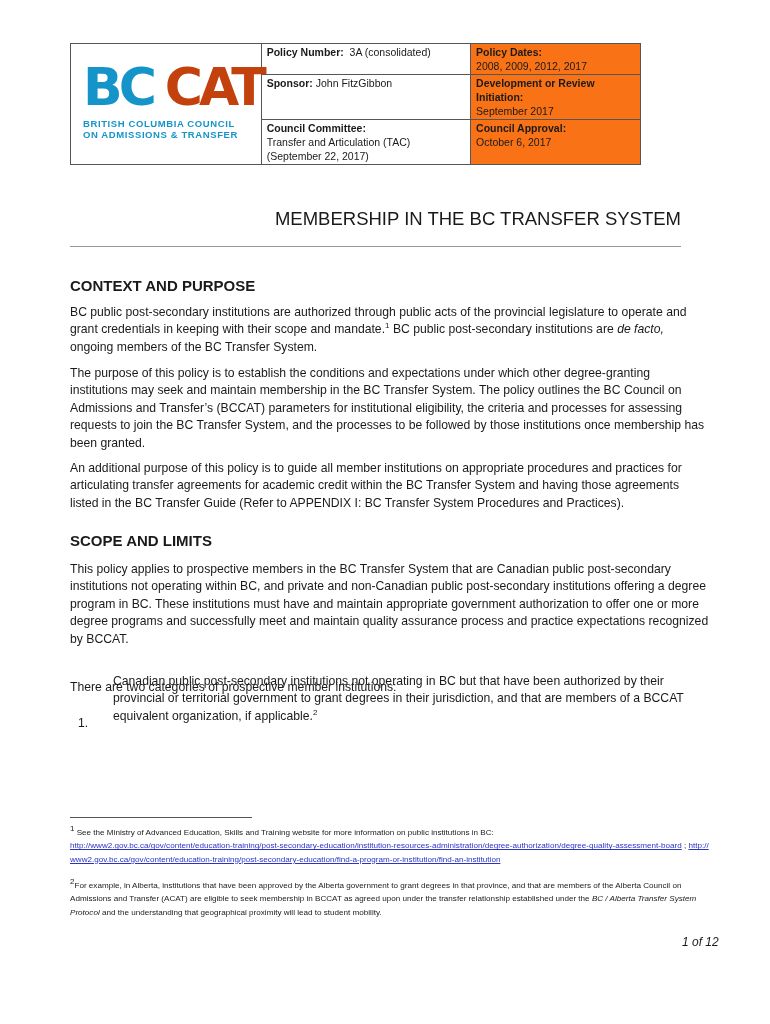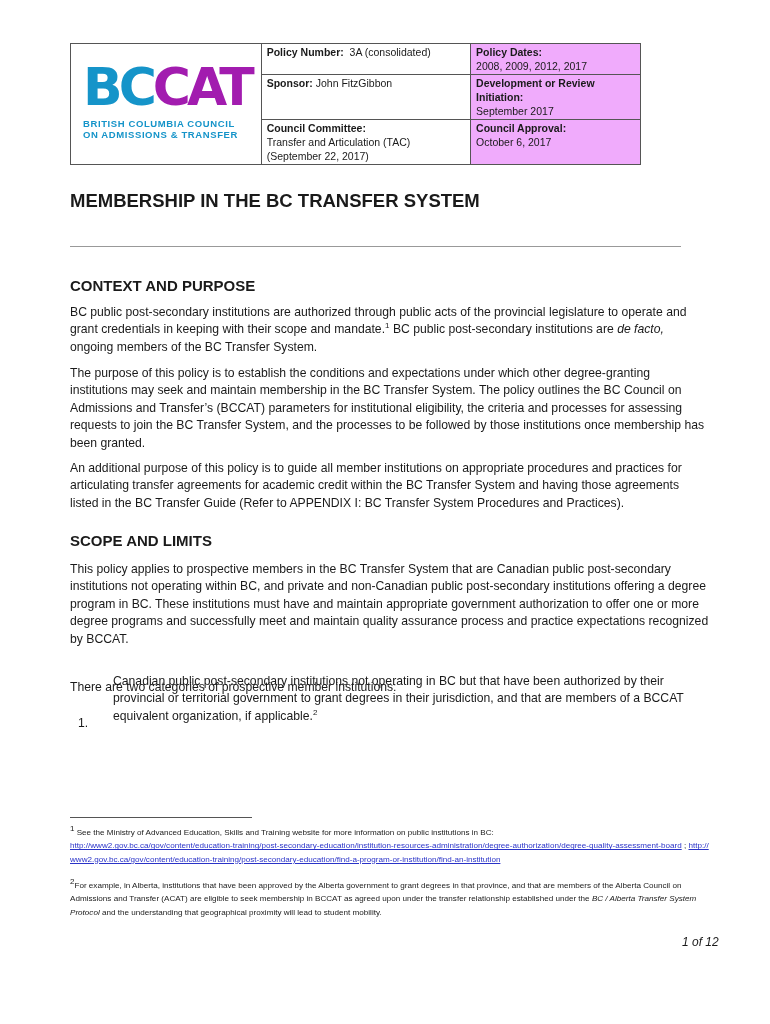--- a/index.html
+++ b/index.html
@@ -4,33 +4,33 @@
 <style>
   html, body { margin: 0; padding: 0; background: #ffffff; }
   body { width: 770px; height: 1024px; position: relative; overflow: hidden;
          font-family: "Liberation Sans", sans-serif; color: #1a1a1a; }
 
   .header-table { position: absolute; left: 70px; top: 43px; width: 571px; height: 114px;
                   border-collapse: collapse; font-size: 10.5px; line-height: 14px; }
   .header-table td { border: 1px solid #555; vertical-align: top; padding: 1px 5px; }
   .logo-cell { width: 192px; padding: 0 !important; position: relative; }
   .mid-cell { width: 200px; margin-left: 48px; }
-  .right-cell { background: #f0abfc; width: 160px; }
+  .right-cell { background: #f97316; width: 160px; }
   .b { font-weight: bold; }
 
   .logo { position: absolute; left: 12px; top: 18px; }
   .logo-word { font-family: "DejaVu Sans", sans-serif; font-weight: bold; font-size: 52px;
                letter-spacing: -4px; line-height: 50px; }
   .logo-bc { color: #1594c9; }
-  .logo-cat { color: #a21caf; }
+  .logo-cat { color: #c2410c; margin-left: 12px; }
   .logo-sub { color: #1594c9; font-size: 9.5px; font-weight: bold; letter-spacing: 0.6px;
               line-height: 11px; margin-top: 6px; }
 
-  .title { position: absolute; left: 70px; top: 190px; width: 611px; text-align: left;
-           font-size: 18.5px; font-weight: bold; }
+  .title { position: absolute; left: 70px; top: 208px; width: 611px; text-align: right;
+           font-size: 18.5px; font-weight: normal; }
   .title-rule { position: absolute; left: 70px; top: 246px; width: 611px; height: 1px; background: #999; }
 
   .h2 { position: absolute; left: 70px; font-size: 15px; font-weight: bold; }
   .p { position: absolute; left: 70px; width: 640px; font-size: 12.2px; line-height: 17.4px; }
   sup { font-size: 8px; line-height: 0; }
 
   .list-num { position: absolute; left: 78px; font-size: 12.2px; }
   .list-text { position: absolute; left: 113px; width: 600px; font-size: 12.2px; line-height: 17.4px; }
 
   .fn-rule { position: absolute; left: 70px; top: 817px; width: 182px; height: 1px; background: #555; }

